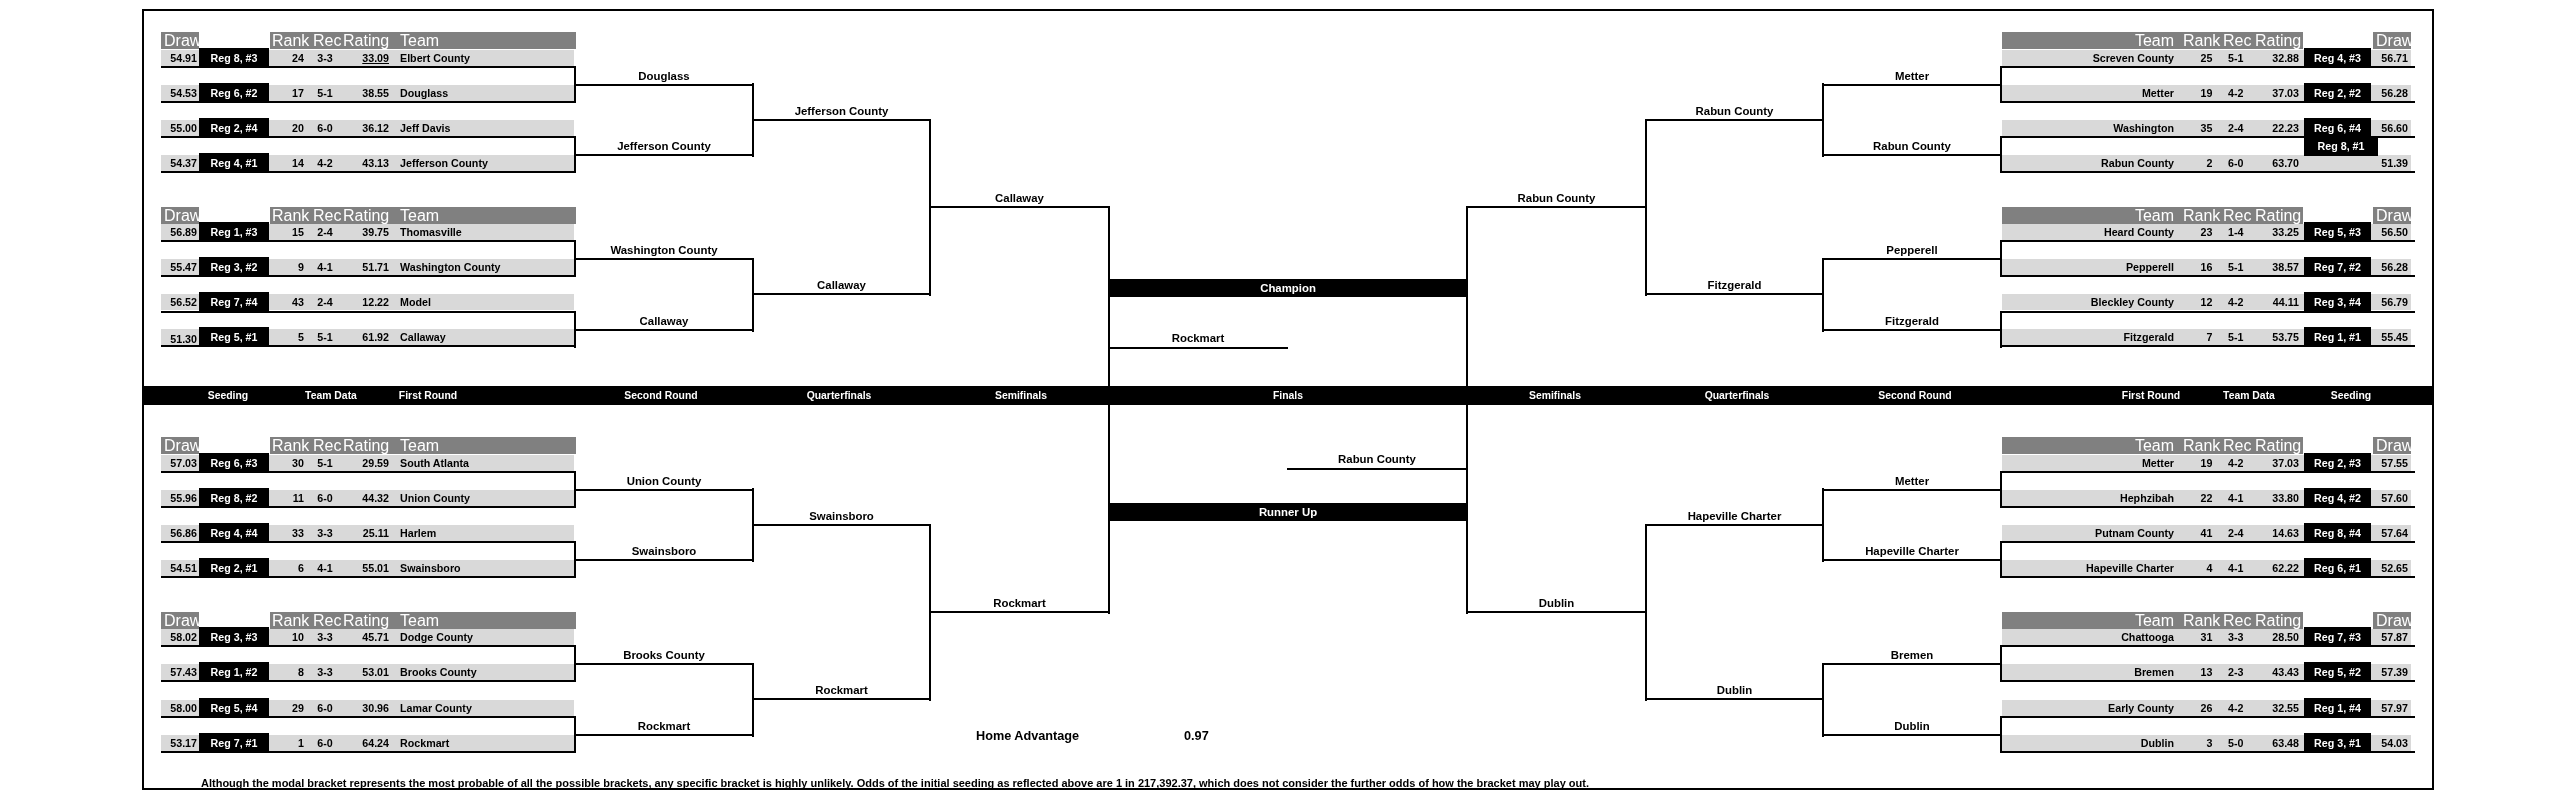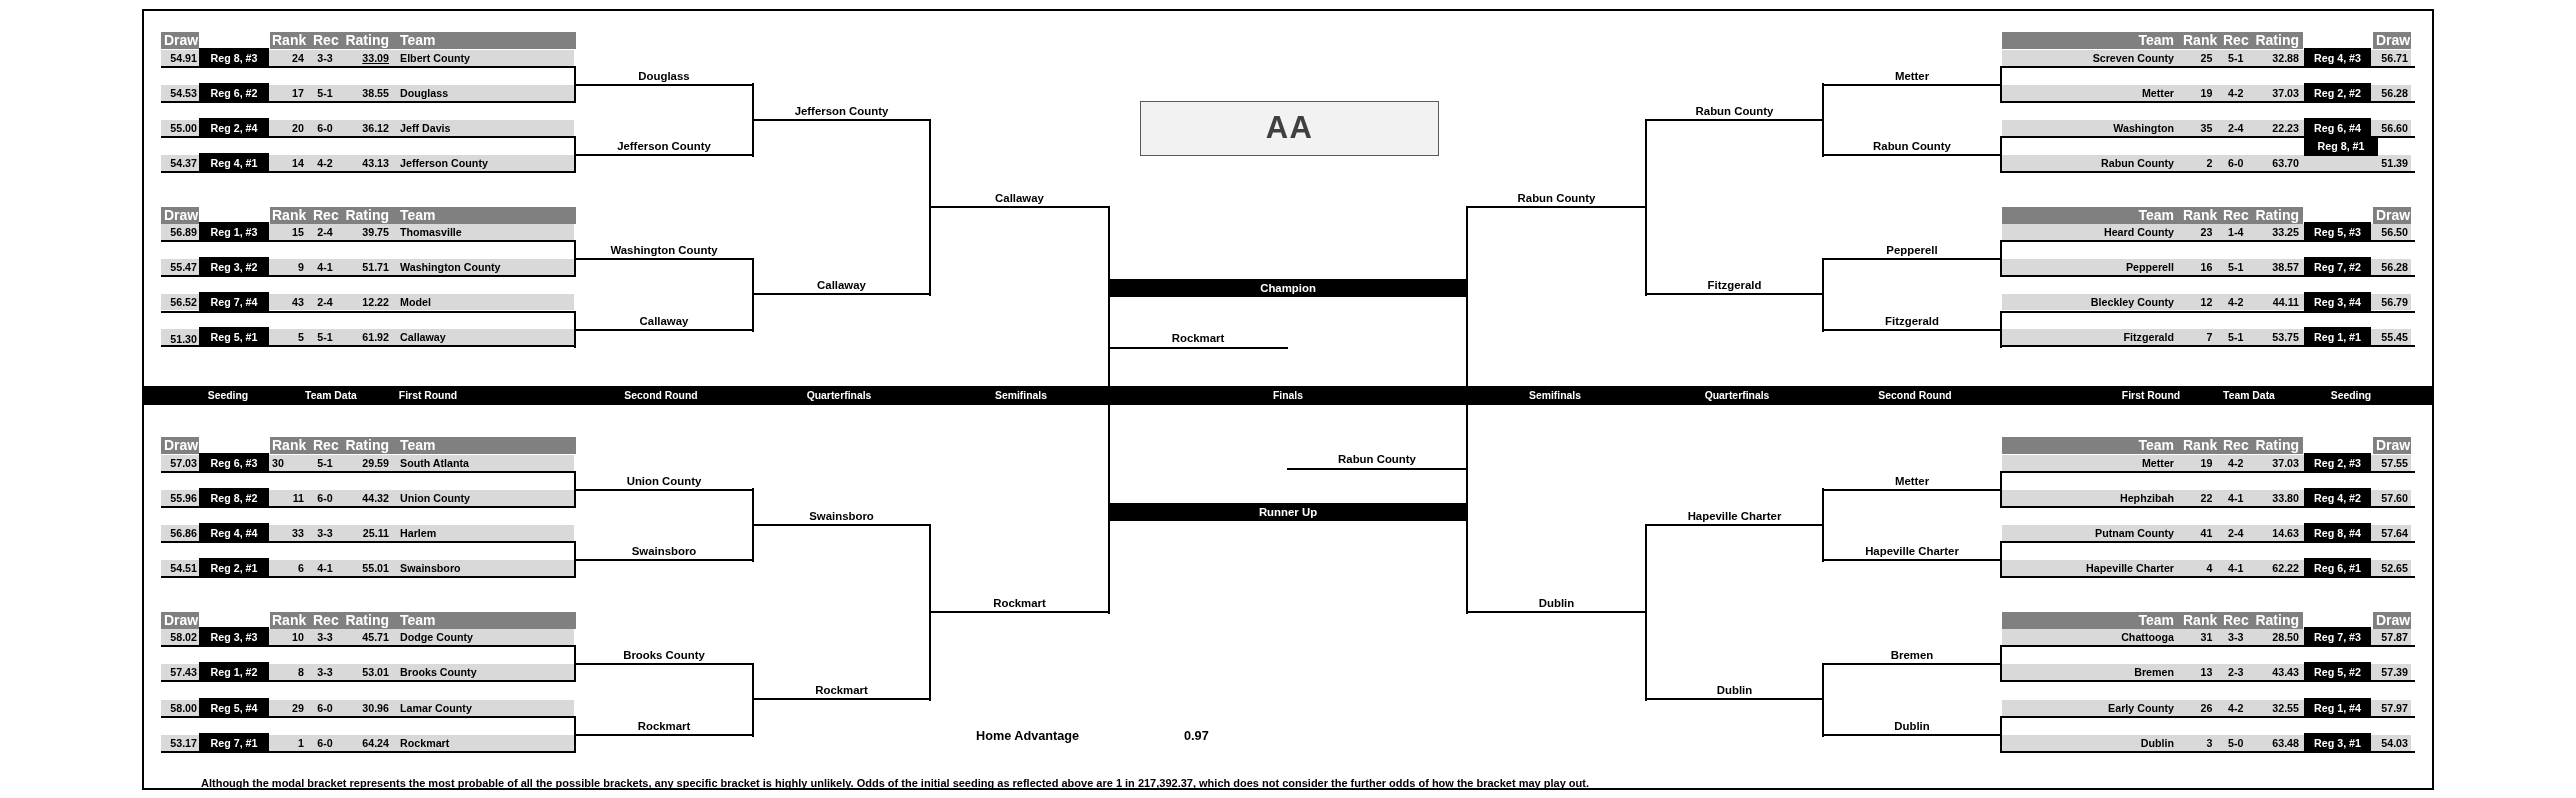--- a/index.html
+++ b/index.html
@@ -1,38 +1,37 @@
 <!DOCTYPE html>
 <html style="font-size:10.7px"><head>
 <meta charset="utf-8">
 <style>
   html,body{margin:0;padding:0;background:#fff;font-family:"Liberation Sans",sans-serif;}
   #canvas{position:relative;width:2576px;height:798px;background:#fff;overflow:hidden;}
   .line{position:absolute;background:#000;}
   .rowbg{position:absolute;background:#d9d9d9;}
   .hdrbg{position:absolute;background:#808080;}
-  .hdrlbl{position:absolute;color:#fff;font-weight:bold;font-size:14px;line-height:17px;white-space:nowrap;}
+  .hdrlbl{position:absolute;color:#fff;font-weight:normal;font-size:16px;line-height:17px;white-space:nowrap;}
   .cell{position:absolute;font-weight:bold;font-size:10.7px;line-height:16px;color:#000;white-space:nowrap;}
   .regcell{position:absolute;background:#000;color:#fff;font-weight:bold;font-size:10.7px;line-height:20px;text-align:center;white-space:nowrap;}
   .advlbl{position:absolute;font-weight:bold;font-size:11.4px;line-height:12px;text-align:center;white-space:nowrap;color:#000;}
   .banner{position:absolute;background:#000;color:#fff;font-weight:bold;font-size:11.4px;line-height:18px;text-align:center;}
   .roundband{position:absolute;background:#000;}
   .roundlbl{position:absolute;color:#fff;font-weight:bold;font-size:10.4px;line-height:19px;transform:translateX(-50%);white-space:nowrap;}
   #aabox{position:absolute;left:1140px;top:101px;width:299px;height:55px;background:#f2f2f2;border:1.3px solid #595959;box-sizing:border-box;text-align:center;font-weight:bold;font-size:31px;line-height:52px;color:#404040;letter-spacing:1.3px;}
   #border{position:absolute;left:142px;top:9.4px;width:2292px;height:781px;border:2px solid #000;box-sizing:border-box;}
   .homeadv{position:absolute;font-weight:bold;font-size:12.7px;line-height:14.8px;white-space:nowrap;}
   #footnote{position:absolute;left:201px;top:769px;font-weight:bold;font-size:11px;white-space:nowrap;color:#000;margin-top:8px;}
 </style>
 </head>
 <body>
 
 <div id="canvas">
   <div id="border"></div>
 
-  <div id="aabox">AA</div>
 
   <div class="roundband" style="left:142px;top:386px;width:2292px;height:19px;"></div>
 
   <div class="line" style="left:1108px;top:206px;width:2px;height:408px;"></div>
   <div class="line" style="left:1466px;top:206px;width:2px;height:408px;"></div>
   <div class="banner" style="left:1108px;top:279px;width:360px;height:18px;">Champion</div>
   <div class="banner" style="left:1108px;top:503px;width:360px;height:18px;">Runner Up</div>
   <div class="advlbl" style="left:1108px;top:332px;width:180px;">Rockmart</div>
   <div class="line" style="left:1108px;top:347px;width:180px;height:2px;"></div>
   <div class="advlbl" style="left:1287px;top:453px;width:180px;">Rabun County</div>
@@ -142,21 +141,21 @@
     <div class="hdrbg" style="left: 270px; top: 437px; width: 306px; height: 17px;"></div>
     <div class="hdrlbl" style="left: 164px; top: 437px; width: 33px; text-align: center;">Draw</div>
     <div class="hdrlbl" style="left: 272px; top: 437px; width: 32px; text-align: right;">Rank</div>
     <div class="hdrlbl" style="left: 313px; top: 437px; width: 24px; text-align: center;">Rec</div>
     <div class="hdrlbl" style="left: 343px; top: 437px; width: 46px; text-align: right;">Rating</div>
     <div class="hdrlbl" style="left: 400px; top: 437px; width: 171px; text-align: left;">Team</div>
     <div class="rowbg" style="left: 161px; top: 455px; width: 413px; height: 16px;"></div>
     <div class="line" style="left: 161px; top: 471px; width: 415px; height: 2px;"></div>
     <div class="cell" style="left: 164px; top: 455px; width: 33px; text-align: right;">57.03</div>
     <div class="regcell" style="left: 199px; top: 453px; width: 70px; height: 20px;">Reg 6, #3</div>
-    <div class="cell" style="left: 272px; top: 455px; width: 32px; ">30</div>
+    <div class="cell" style="left: 272px; top: 455px; width: 32px; text-align: right;">30</div>
     <div class="cell" style="left: 313px; top: 455px; width: 24px; text-align: center;">5-1</div>
     <div class="cell" style="left: 343px; top: 455px; width: 46px; text-align: right;">29.59</div>
     <div class="cell" style="left: 400px; top: 455px; width: 171px; text-align: left;">South Atlanta</div>
     <div class="rowbg" style="left: 161px; top: 490px; width: 413px; height: 16px;"></div>
     <div class="line" style="left: 161px; top: 506px; width: 415px; height: 2px;"></div>
     <div class="cell" style="left: 164px; top: 490px; width: 33px; text-align: right;">55.96</div>
     <div class="regcell" style="left: 199px; top: 488px; width: 70px; height: 20px;">Reg 8, #2</div>
     <div class="cell" style="left: 272px; top: 490px; width: 32px; text-align: right;">11</div>
     <div class="cell" style="left: 313px; top: 490px; width: 24px; text-align: center;">6-0</div>
     <div class="cell" style="left: 343px; top: 490px; width: 46px; text-align: right;">44.32</div>

